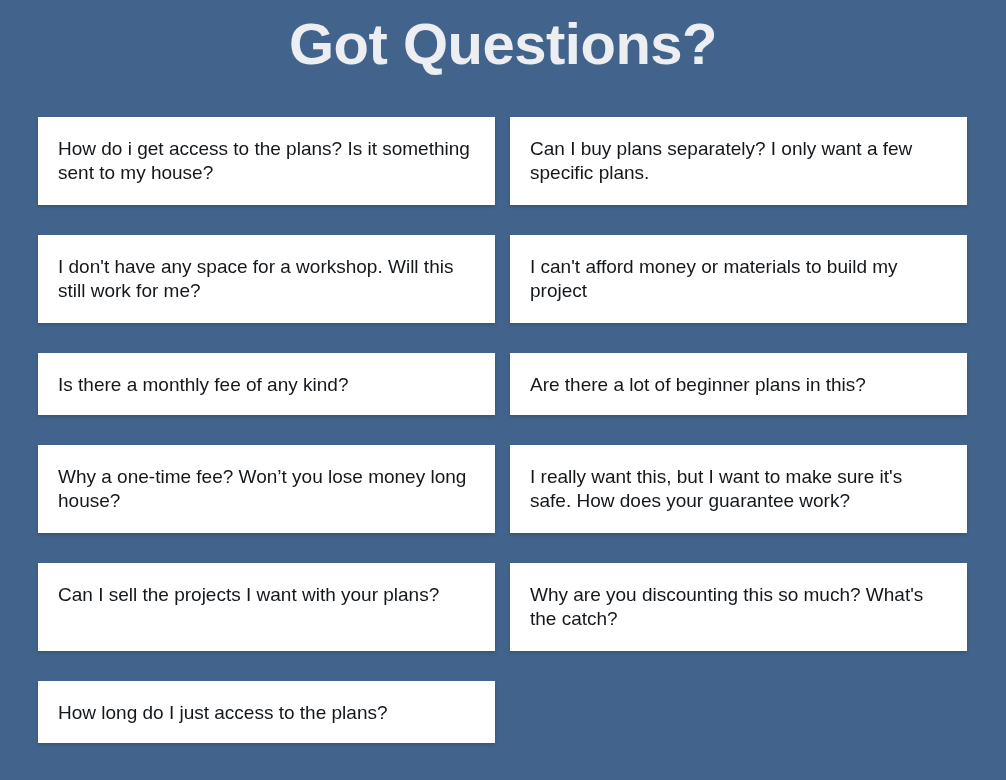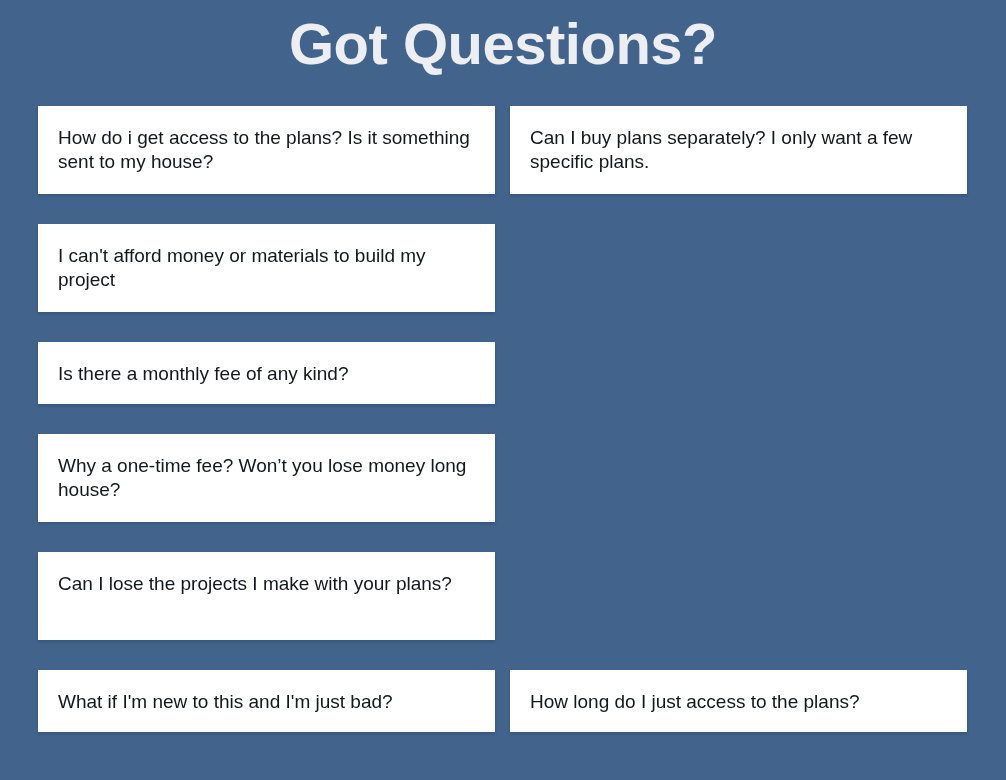--- a/index.html
+++ b/index.html
@@ -25,21 +25,21 @@
     padding-top: 8px;
     text-align: center;
     color: #eceef1;
     font-size: 58px;
     font-weight: bold;
     letter-spacing: -0.5px;
     line-height: 72px;
     font-family: "Liberation Sans", sans-serif;
   }
   .faq-grid {
-    margin: 6px auto;
+    margin: 17px auto;
     padding-top: 20px;
     width: 930px;
     display: flex;
     flex-wrap: wrap;
     column-gap: 15px;
     row-gap: 30px;
     box-sizing: content-box;
   }
   .faq-row {
     display: flex;
@@ -86,45 +86,54 @@
       <div class="faq-card two-line">
         <span class="faq-card-text">How do i get access to the plans? Is it something sent to my house?</span>
       </div>
       <div class="faq-card two-line">
         <span class="faq-card-text">Can I buy plans separately? I only want a few specific plans.</span>
       </div>
     </div>
 
     <div class="faq-row">
       <div class="faq-card two-line">
+        <span class="faq-card-text">I don't have any space for a workshop. Will this still work for me?</span>
+      </div>
+      <div class="faq-card two-line">
         <span class="faq-card-text">I can't afford money or materials to build my project</span>
       </div>
     </div>
 
     <div class="faq-row">
       <div class="faq-card one-line">
         <span class="faq-card-text">Is there a monthly fee of any kind?</span>
       </div>
+      <div class="faq-card one-line">
+        <span class="faq-card-text">Are there a lot of beginner plans in this?</span>
+      </div>
     </div>
 
     <div class="faq-row">
       <div class="faq-card two-line">
         <span class="faq-card-text">Why a one-time fee? Won’t you lose money long house?</span>
       </div>
+      <div class="faq-card two-line">
+        <span class="faq-card-text">I really want this, but I want to make sure it's safe. How does your guarantee work?</span>
+      </div>
     </div>
 
     <div class="faq-row">
       <div class="faq-card two-line">
-        <span class="faq-card-text">Can I lose the projects I make with your plans?</span>
+        <span class="faq-card-text">Can I sell the projects I want with your plans?</span>
+      </div>
+      <div class="faq-card two-line">
+        <span class="faq-card-text">Why are you discounting this so much? What's the catch?</span>
       </div>
     </div>
 
     <div class="faq-row">
-      <div class="faq-card one-line">
-        <span class="faq-card-text">What if I'm new to this and I'm just bad?</span>
-      </div>
       <div class="faq-card one-line">
         <span class="faq-card-text">How long do I just access to the plans?</span>
       </div>
     </div>
 
   </div>
 </div>
 
 </body></html>

